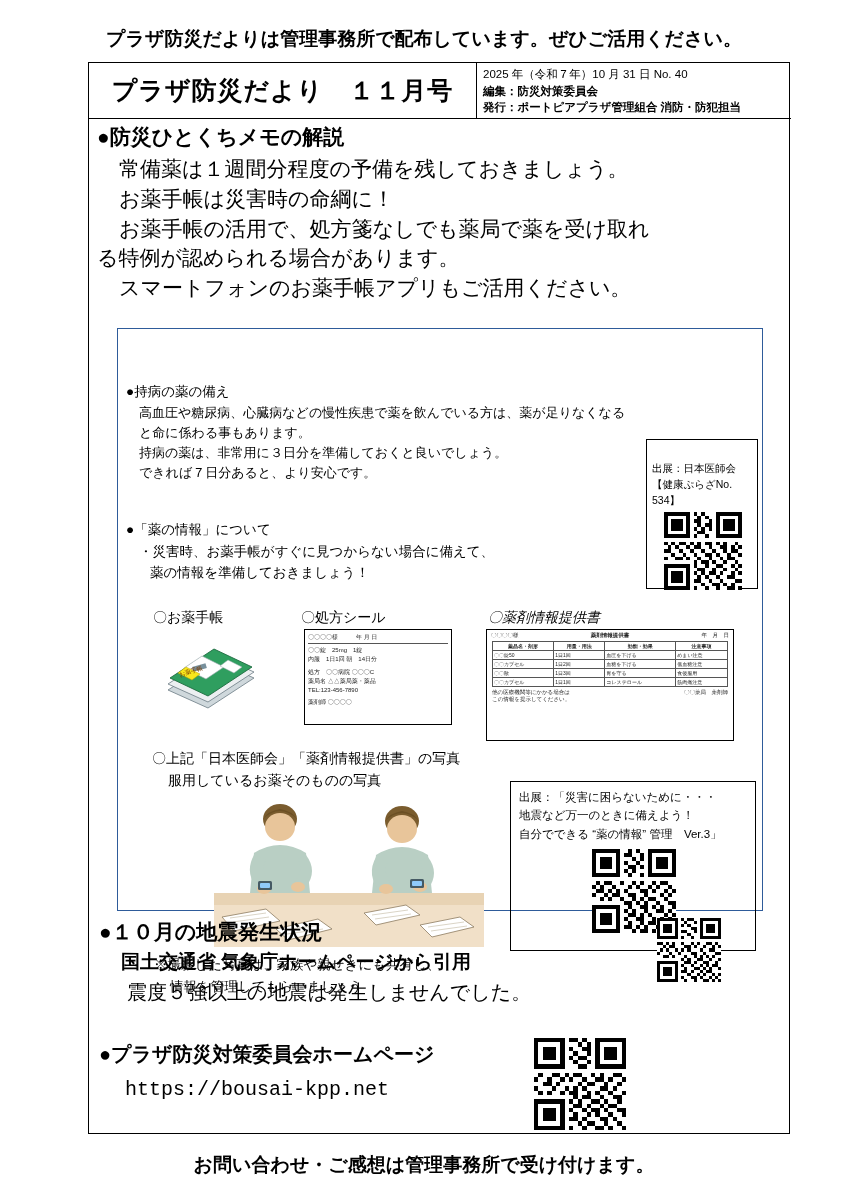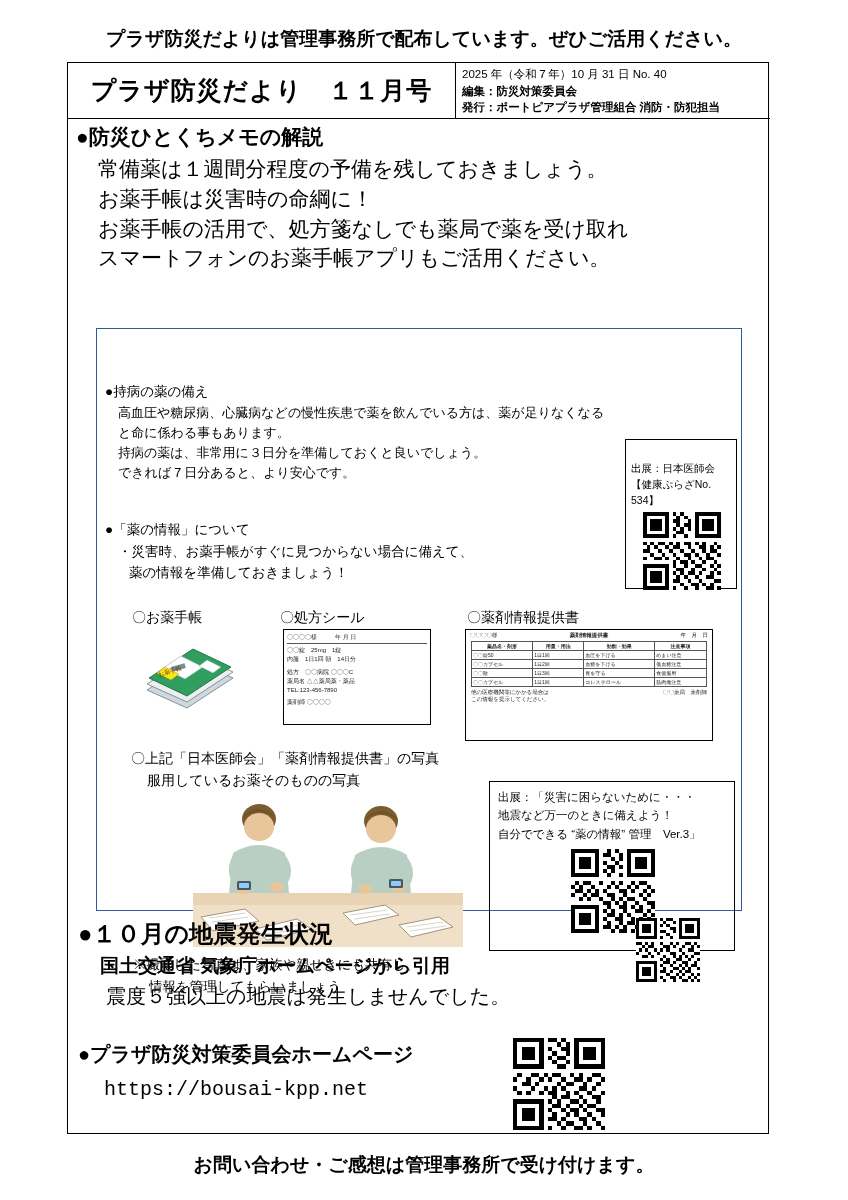--- a/index.html
+++ b/index.html
@@ -31,21 +31,21 @@
   .bottom-banner {
     position: absolute;
     left: 0; top: 1152px;
     width: 848px;
     text-align: center;
     font-size: 19px;
     font-weight: bold;
   }
   .outer-frame {
     position: absolute;
-    left: 67px; top: 62px;
+    left: 88px; top: 62px;
     width: 702px;
     height: 1072px;
     border: 1.5px solid #000;
   }
   
   .masthead {
     position: absolute;
     left: 0; top: 0;
     width: 702px;
     height: 56px;
@@ -137,21 +137,21 @@
     font-size: 11.5px;
     line-height: 1.6;
     padding: 6px 6px 0 8px;
   }
   .src-box-2 .qr-wrap { margin-top: 6px; display:flex; justify-content:center;}
 
   
   .lbl-row { position: absolute; font-size: 14px; }
   .lbl-a { left: 35px; top: 280px; }
   .lbl-b { left: 183px; top: 280px; }
-  .lbl-c { left: 370px; top: 280px; }
+  .lbl-c { left: 370px; top: 280px; font-style: italic; }
 
   
   .notebook {
     position: absolute;
     left: 44px; top: 305px;
     width: 96px; height: 78px;
   }
   
   .presc-card {
     position: absolute;
@@ -196,21 +196,21 @@
     line-height: 1.6;
   }
   .note-sec4 .ind { padding-left: 16px; }
 
   
   .quake {
     position: absolute;
     left: 10px; top: 855px;
     width: 560px;
   }
-  .quake .h { font-size: 24px; font-weight: bold; }
+  .quake .h { font-size: 21px; font-weight: bold; }
   .quake .l2 { font-size: 19px; font-weight: bold; padding-left: 22px; margin-top: 3px;}
   .quake .l3 { font-size: 20px; padding-left: 28px; margin-top: 4px;}
   .qr-quake { position: absolute; left: 568px; top: 855px; }
 
   
   .hp {
     position: absolute;
     left: 10px; top: 978px;
   }
   .hp .h { font-size: 20px; font-weight: bold; }
@@ -236,20 +236,21 @@
         <div>発行：ポートピアプラザ管理組合 消防・防犯担当</div>
       </div>
     </div>
 
     <div class="memo-block">
       <div class="sec-head">●防災ひとくちメモの解説</div>
       <div class="memo-lines">
         <div class="ind">常備薬は１週間分程度の予備を残しておきましょう。</div>
         <div class="ind">お薬手帳は災害時の命綱に！</div>
         <div class="ind">お薬手帳の活用で、処方箋なしでも薬局で薬を受け取れ</div>
+        <div class="noind">る特例が認められる場合があります。</div>
         <div class="ind">スマートフォンのお薬手帳アプリもご活用ください。</div>
       </div>
     </div>
 
     <div class="blue-box">
 
       <div class="bb-sec1">
         <div class="b1">●持病の薬の備え</div>
         <div class="indent">高血圧や糖尿病、心臓病などの慢性疾患で薬を飲んでいる方は、薬が足りなくなる</div>
         <div class="indent">と命に係わる事もあります。</div>

